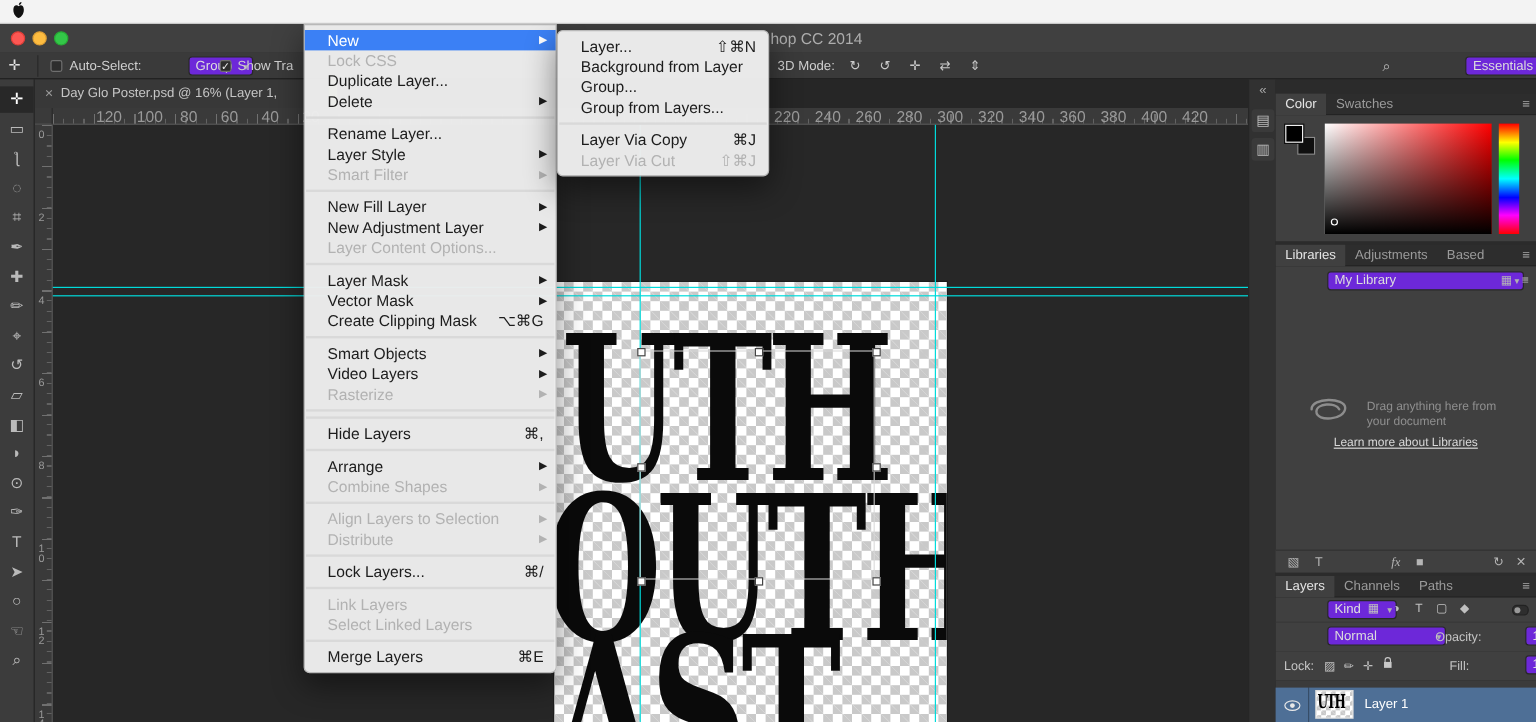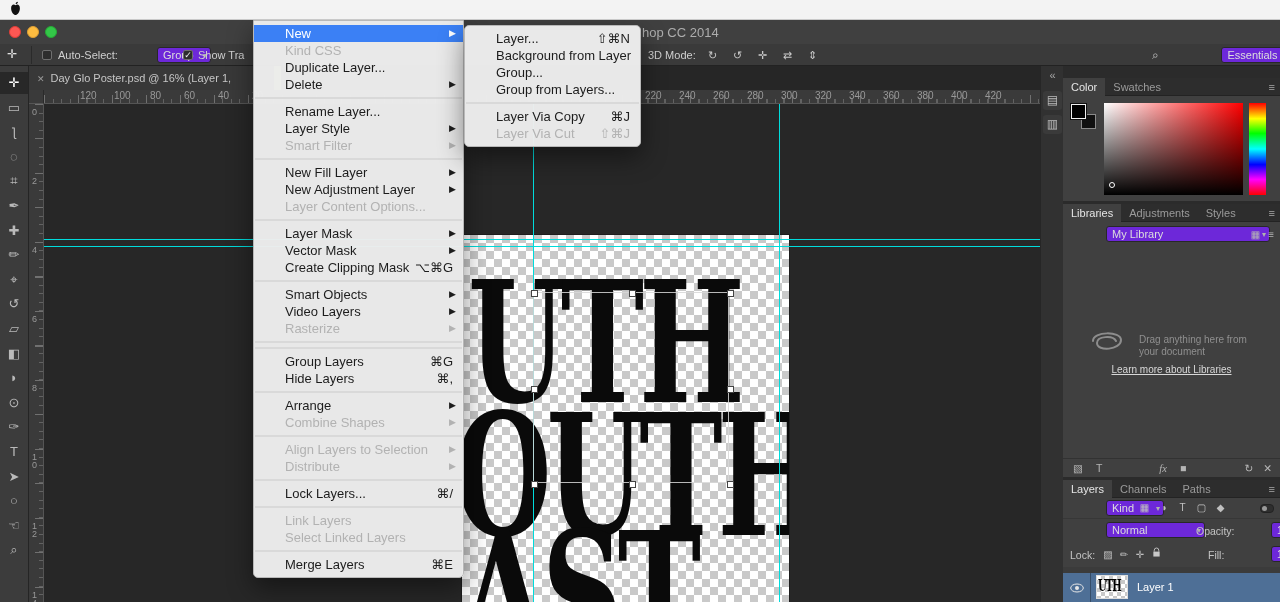--- a/index.html
+++ b/index.html
@@ -57,21 +57,21 @@
 
   
   #ruler-corner{position:absolute;left:29px;top:90px;width:15px;height:14px;background:#3a3a3a;
     border-right:1px solid #2a2a2a;border-bottom:1px solid #555;z-index:2;}
   #hruler{position:absolute;left:44px;top:90px;width:996px;height:14px;background:#3a3a3a;
     border-bottom:1px solid #555;z-index:2;}
   #hruler .minor{position:absolute;bottom:0;left:0;right:0;height:4px;
     background:repeating-linear-gradient(to right,#626262 0 1px,transparent 1px 8.5px);}
   #hruler .major{position:absolute;bottom:0;left:0;right:0;height:8px;
     background:repeating-linear-gradient(to right,#707070 0 1px,transparent 1px 34px);}
-  .hlabel{position:absolute;top:0;font-size:10px;color:#999;text-align:center;}
+  .hlabel{position:absolute;top:0;font-size:13px;color:#999;text-align:center;}
   #vruler{position:absolute;left:29px;top:104px;width:15px;height:498px;background:#3a3a3a;
     border-right:1px solid #555;z-index:2;}
   #vruler .minor{position:absolute;top:0;bottom:0;right:0;width:4px;
     background:repeating-linear-gradient(to bottom,#626262 0 1px,transparent 1px 8.6px);}
   #vruler .major{position:absolute;top:0;bottom:0;right:0;width:8px;
     background:repeating-linear-gradient(to bottom,#707070 0 1px,transparent 1px 34.5px);}
   .vlabel{position:absolute;left:1px;width:9px;font-size:9px;line-height:8px;color:#999;
     word-break:break-all;text-align:center;}
 
   
@@ -166,21 +166,21 @@
     background-size:8px 8px;background-position:0 0,4px 4px;box-shadow:0 0 0 1px #ddd;}
   .thumb-text{position:absolute;left:1px;top:1px;font-family:"DejaVu Serif",serif;font-weight:bold;
     font-size:10px;letter-spacing:-1px;color:#000;transform:scaleY(1.6);transform-origin:top left;}
   .layer-name{position:absolute;left:74px;top:8px;font-size:11px;color:#fff;}
 
   
   .menu{position:absolute;background:rgba(237,237,237,.98);border:1px solid #b8b8b8;border-radius:5px;
     box-shadow:0 10px 26px rgba(0,0,0,.45);padding:4px 0;font-size:13px;}
   #layer-menu{left:253px;top:20px;width:211px;border-top-left-radius:0;border-top-right-radius:0;z-index:100;}
   #new-submenu{left:464px;top:25px;width:177px;z-index:101;}
-  .menu-item{position:relative;height:17px;line-height:17px;padding-left:31px;color:#1c1c1c;white-space:nowrap;}
+  .menu-item{position:relative;height:17px;line-height:17px;padding-left:19px;color:#1c1c1c;white-space:nowrap;}
   .menu-item.disabled{color:#b2b2b2;}
   .menu-item.highlighted{background:#3b80f5;color:#fff;}
   .menu-sep{height:2px;background:#d9d9d9;margin:4px 1px;}
   .menu-shortcut{position:absolute;right:10px;}
   .menu-arrow{position:absolute;right:7px;top:0;font-size:9px;}
 </style>
 </head>
 <body>
 
 <div id="stage">
@@ -321,21 +321,21 @@
         </div>
         <div id="sat-field">
           <div id="sat-picker"></div>
         </div>
         <div id="hue-strip"></div>
       </div>
     </div>
 
     <div class="panel" id="lib-panel">
       <div class="panel-header">
-        <span id="lib-tabs"><span class="ptab active">Libraries</span><span class="ptab">Adjustments</span><span class="ptab">Styles</span></span>
+        <span id="lib-tabs"><span class="ptab active">Libraries</span><span class="ptab">Adjustments</span><span class="ptab">Based</span></span>
         <span class="pmenu">≡</span>
       </div>
       <div class="panel-content" id="lib-content">
         <div class="pselect" id="lib-select">
           <span>My Library</span>
           <span class="car">▾</span>
         </div>
         <div id="lib-view-icons"><span>▦</span><span>≡</span></div>
         <div id="lib-loop">
           <svg width="46" height="34" viewBox="0 0 46 34">
@@ -410,42 +410,41 @@
   <div id="menubar">
     <span id="apple-logo">
       <svg width="13" height="15" viewBox="0 0 16 18" style="vertical-align:-2px;">
         <path d="M8 5 C6 3 2.6 4 2.6 8.6 C2.6 13.4 6 17 8 17 C10 17 13.4 13.4 13.4 8.6 C13.4 4 10 3 8 5 Z M8.2 3.6 C8.2 1.6 9.6 .6 11 .6 C11 2.6 9.6 3.6 8.2 3.6 Z" fill="#111"></path>
       </svg>
     </span>
   </div>
 
   <div id="layer-menu" class="menu">
       <div class="menu-item highlighted"><span class="menu-label">New</span><span class="menu-arrow">▶</span></div>
-      <div class="menu-item disabled"><span class="menu-label">Kind CSS</span></div>
+      <div class="menu-item disabled"><span class="menu-label">Lock CSS</span></div>
       <div class="menu-item"><span class="menu-label">Duplicate Layer...</span></div>
       <div class="menu-item"><span class="menu-label">Delete</span><span class="menu-arrow">▶</span></div>
       <div class="menu-sep"></div>
       <div class="menu-item"><span class="menu-label">Rename Layer...</span></div>
       <div class="menu-item"><span class="menu-label">Layer Style</span><span class="menu-arrow">▶</span></div>
       <div class="menu-item disabled"><span class="menu-label">Smart Filter</span><span class="menu-arrow">▶</span></div>
       <div class="menu-sep"></div>
       <div class="menu-item"><span class="menu-label">New Fill Layer</span><span class="menu-arrow">▶</span></div>
       <div class="menu-item"><span class="menu-label">New Adjustment Layer</span><span class="menu-arrow">▶</span></div>
       <div class="menu-item disabled"><span class="menu-label">Layer Content Options...</span></div>
       <div class="menu-sep"></div>
       <div class="menu-item"><span class="menu-label">Layer Mask</span><span class="menu-arrow">▶</span></div>
       <div class="menu-item"><span class="menu-label">Vector Mask</span><span class="menu-arrow">▶</span></div>
       <div class="menu-item"><span class="menu-label">Create Clipping Mask</span><span class="menu-shortcut">⌥⌘G</span></div>
       <div class="menu-sep"></div>
       <div class="menu-item"><span class="menu-label">Smart Objects</span><span class="menu-arrow">▶</span></div>
       <div class="menu-item"><span class="menu-label">Video Layers</span><span class="menu-arrow">▶</span></div>
       <div class="menu-item disabled"><span class="menu-label">Rasterize</span><span class="menu-arrow">▶</span></div>
       <div class="menu-sep"></div>
       <div class="menu-sep"></div>
-      <div class="menu-item"><span class="menu-label">Group Layers</span><span class="menu-shortcut">⌘G</span></div>
       <div class="menu-item"><span class="menu-label">Hide Layers</span><span class="menu-shortcut">⌘,</span></div>
       <div class="menu-sep"></div>
       <div class="menu-item"><span class="menu-label">Arrange</span><span class="menu-arrow">▶</span></div>
       <div class="menu-item disabled"><span class="menu-label">Combine Shapes</span><span class="menu-arrow">▶</span></div>
       <div class="menu-sep"></div>
       <div class="menu-item disabled"><span class="menu-label">Align Layers to Selection</span><span class="menu-arrow">▶</span></div>
       <div class="menu-item disabled"><span class="menu-label">Distribute</span><span class="menu-arrow">▶</span></div>
       <div class="menu-sep"></div>
       <div class="menu-item"><span class="menu-label">Lock Layers...</span><span class="menu-shortcut">⌘/</span></div>
       <div class="menu-sep"></div>

